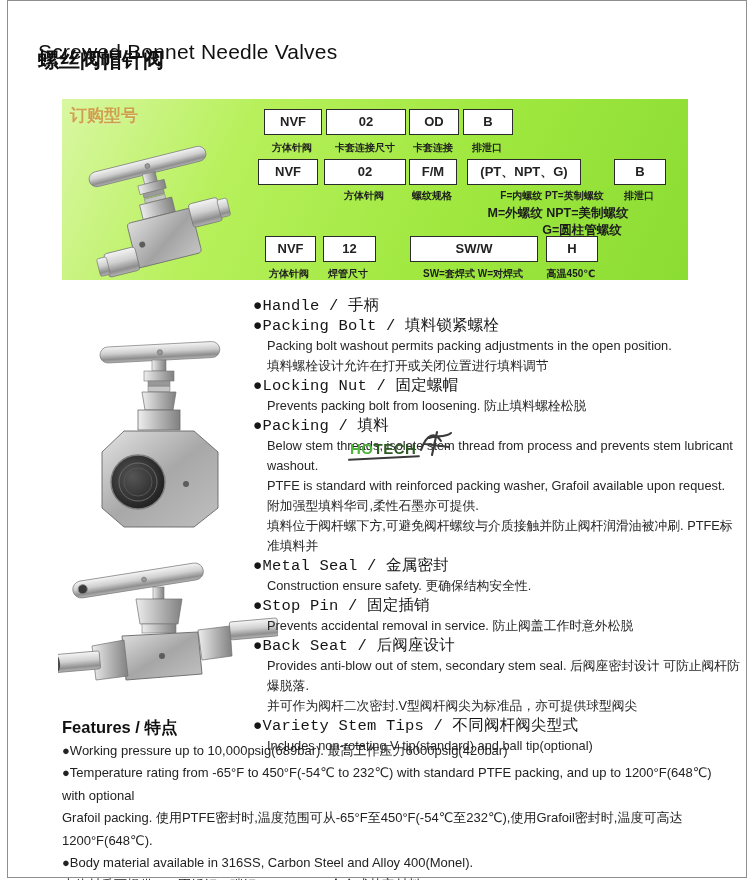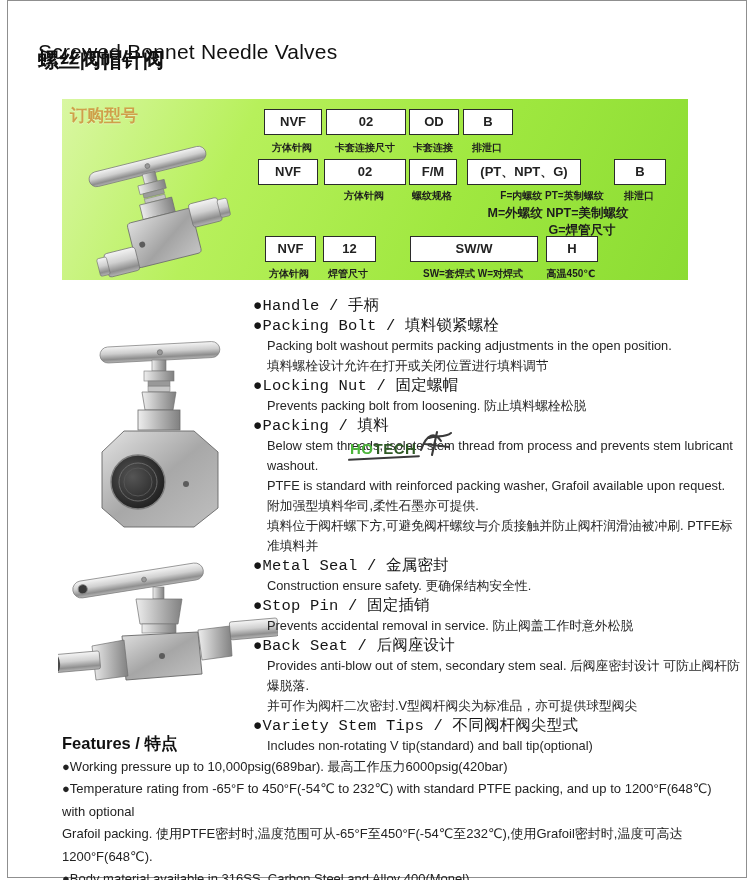--- a/index.html
+++ b/index.html
@@ -58,21 +58,21 @@
   .r3 > :nth-child(7){left:345px;width:132px;}
   .r3 > :nth-child(8){left:478px;width:62px;}
 
   
   #bullets{position:absolute;left:253px;top:296px;width:492px;}
   .b-title{font-size:15.5px;line-height:20px;color:#161616;letter-spacing:.2px;font-family:Liberation Mono, monospace;}
   .b-line{font-size:12.8px;line-height:20px;padding-left:14px;color:#262626;}
 
   
   #features{position:absolute;left:62px;top:714px;width:668px;}
-  .f-heading{font-size:16.5px;font-weight:bold;line-height:26px;color:#111;margin-top:16px;}
+  .f-heading{font-size:16.5px;font-weight:bold;line-height:26px;color:#111;}
   .f-line{font-size:13px;line-height:22.4px;color:#222;}
 
   
   .valve{position:absolute;}
   #valve1{left:82px;top:140px;}
   #valve2{left:88px;top:334px;}
   #valve3{left:58px;top:534px;}
 
   
   .watermark{position:absolute;left:350px;top:428px;display:flex;align-items:flex-end;}
@@ -108,21 +108,21 @@
           <div class="obox">NVF</div>
           <div class="obox">02</div>
           <div class="obox">F/M</div>
           <div class="obox">(PT、NPT、G)</div>
           <div class="obox">B</div>
           <div class="olabel">方体针阀</div>
           <div class="olabel">螺纹规格</div>
           <div class="olabel">F=内螺纹  PT=英制螺纹</div>
           <div class="olabel">排泄口</div>
           <div class="oextra">M=外螺纹 NPT=美制螺纹</div>
-          <div class="oextra">G=焊管尺寸</div>
+          <div class="oextra">G=圆柱管螺纹</div>
         </div>
         <div class="orow r3">
           <div class="obox">NVF</div>
           <div class="obox">12</div>
           <div class="obox">SW/W</div>
           <div class="obox">H</div>
           <div class="olabel">方体针阀</div>
           <div class="olabel">焊管尺寸</div>
           <div class="olabel">SW=套焊式   W=对焊式</div>
           <div class="olabel">高温450℃</div>

